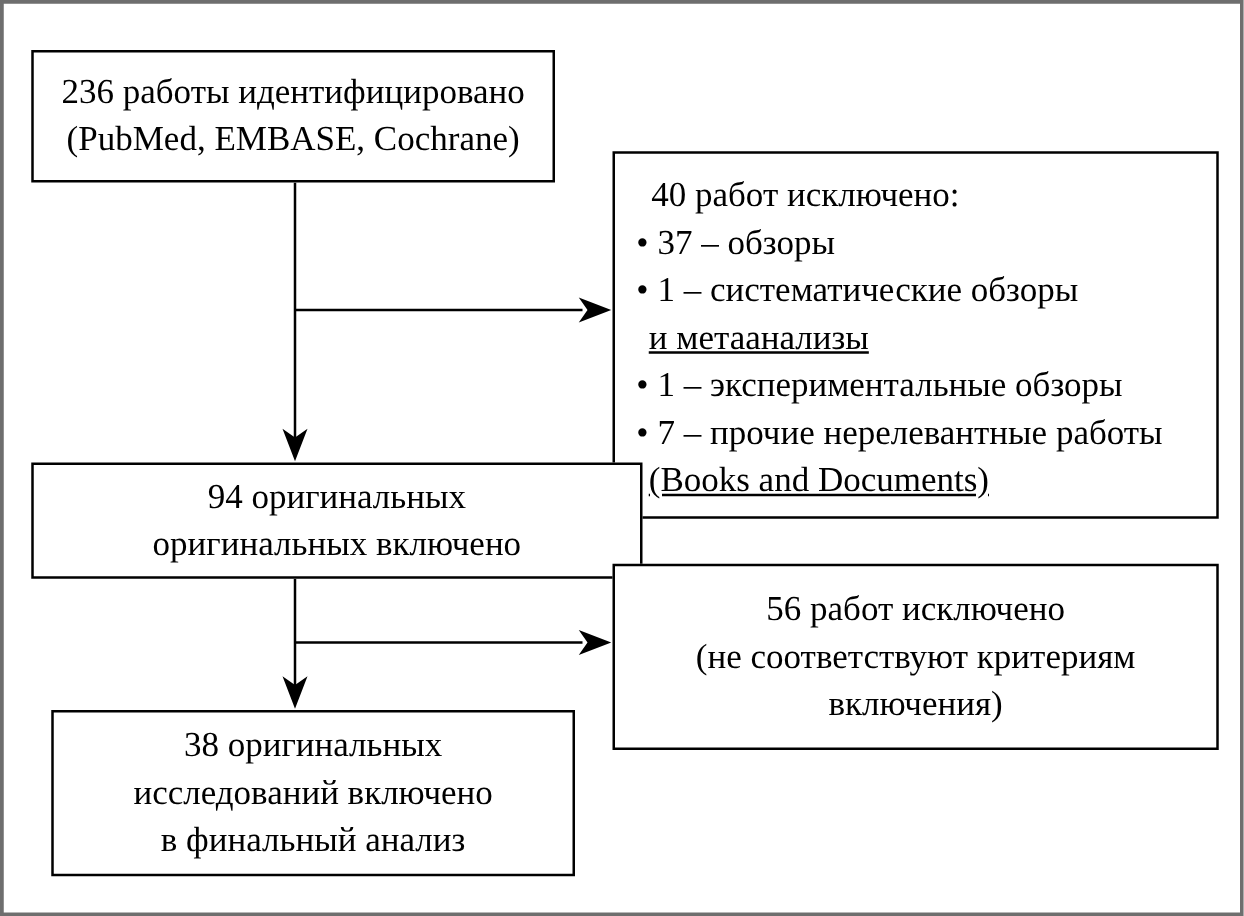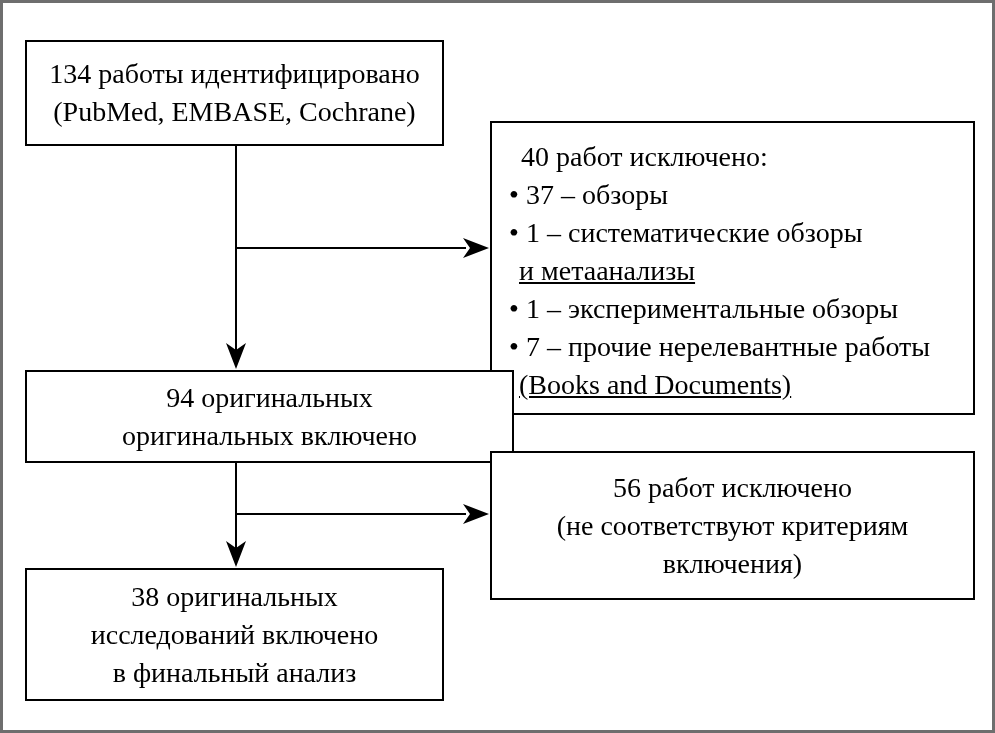--- a/index.html
+++ b/index.html
@@ -29,21 +29,21 @@
   .box.centered {
     display: flex;
     flex-direction: column;
     justify-content: center;
     text-align: center;
   }
   #box-identified  { left: 22px;  top: 37px;  width: 419px; height: 106px; }
   #box-excluded40  { left: 487px; top: 118px; width: 485px; height: 294px; padding-top: 15px; }
   #box-included94  { left: 22px;  top: 367px; width: 489px; height: 93px;  }
   #box-excluded56  { left: 487px; top: 448px; width: 485px; height: 149px; }
-  #box-final38     { left: 22px;  top: 565px; width: 419px; height: 133px; }
+  #box-final38     { left: 38px;  top: 565px; width: 419px; height: 133px; }
 
   .ex-title { padding-left: 29px; }
   .bullet-row { padding-left: 17px; }
   .bullet-marker {
     display: inline-block;
     width: 17px;
   }
   .continuation { padding-left: 27px; text-decoration: underline; }
 
   svg.connectors {
@@ -74,21 +74,21 @@
     <path class="arrowhead" d="M486 245 L460 235 L467 245 L460 255 Z"></path>
 
     <line class="connector" x1="233" y1="460" x2="233" y2="547"></line>
     <path class="arrowhead" d="M233 564 L223 538 L233 545 L243 538 Z"></path>
 
     <line class="connector" x1="233" y1="511" x2="463" y2="511"></line>
     <path class="arrowhead" d="M486 511 L460 501 L467 511 L460 521 Z"></path>
   </svg>
 
   <div class="box centered" id="box-identified">
-    <div>134 работы идентифицировано</div>
+    <div>236 работы идентифицировано</div>
     <div>(PubMed, EMBASE, Cochrane)</div>
   </div>
 
   <div class="box" id="box-excluded40">
     <div class="ex-title">40 работ исключено:</div>
     <div class="bullet-row">
       <span class="bullet-marker">•</span><span>37 – обзоры</span>
     </div>
     <div class="bullet-row">
       <span class="bullet-marker">•</span><span>1 – систематические обзоры</span>

